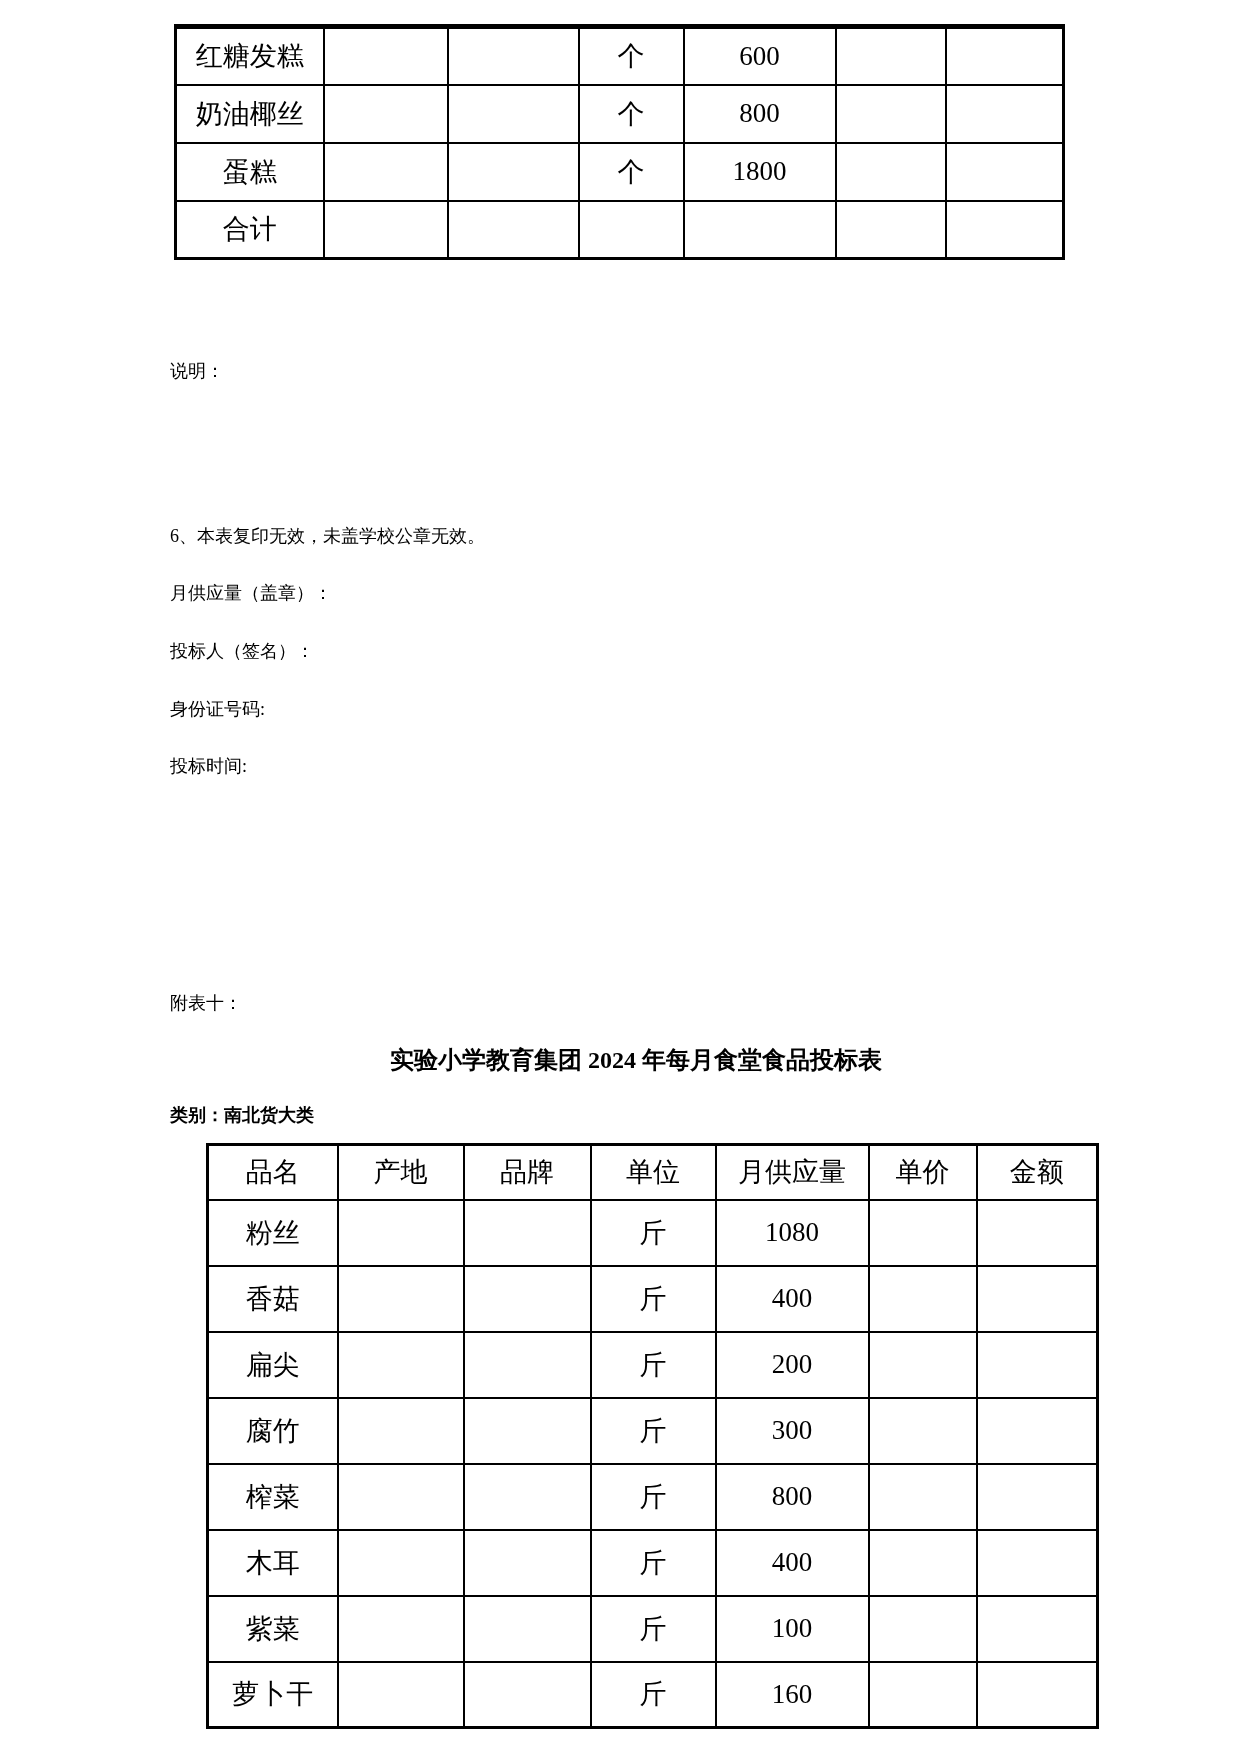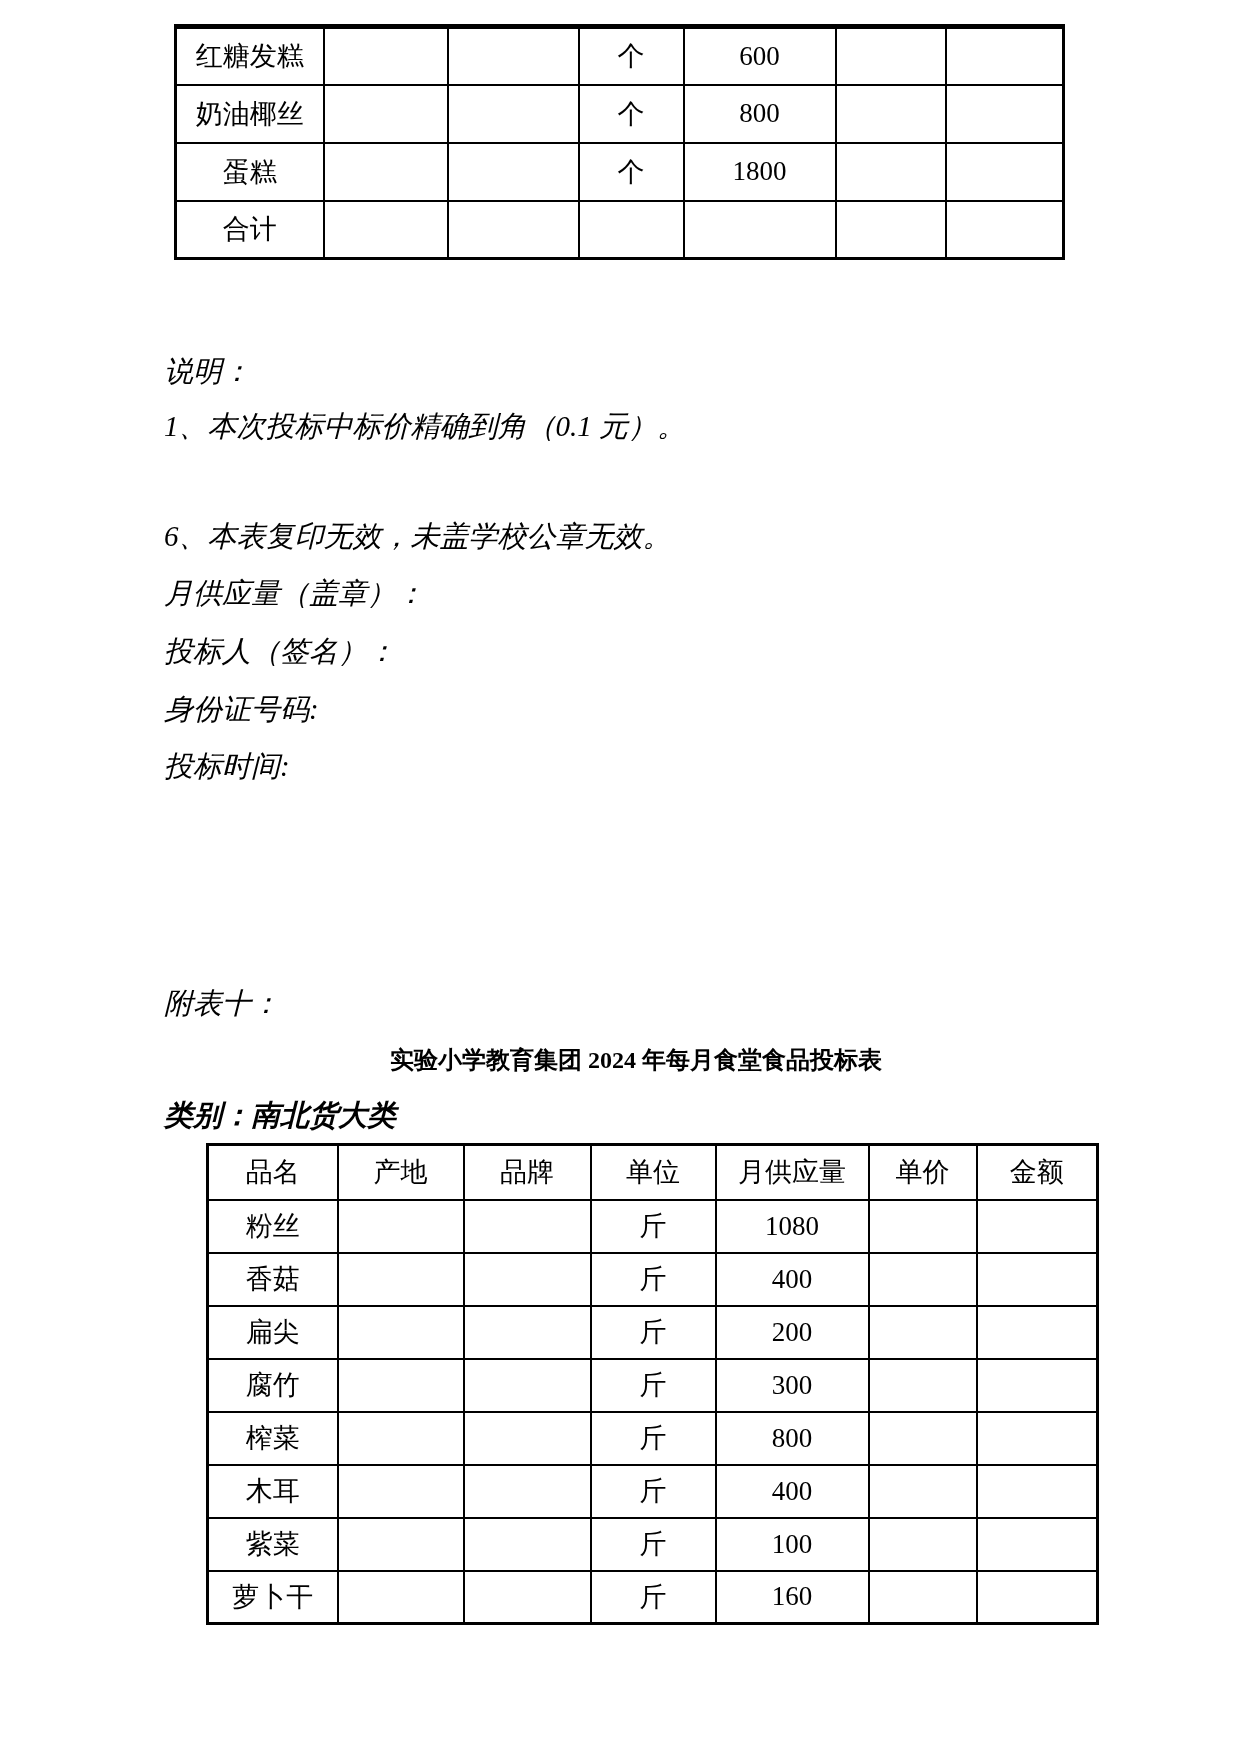--- a/index.html
+++ b/index.html
@@ -30,24 +30,24 @@
     border-top-width:5px;
   }
   #cont-table tr{height:58px;}
   
   #main-table{
     left:174px;top:1143px;width:890px;
     border:3px solid #000;
     margin-left:32px;
   }
   #main-table tr.hdr{height:55px;}
-  #main-table tr.row{height:53px;}
+  #main-table tr.row{height:66px;}
   .txtline{
-    position:absolute;left:164px;
-    font-size:29px;line-height:30px;white-space:pre;font-style:italic;
+    position:absolute;left:170px;
+    font-size:18px;line-height:30px;white-space:pre;
   }
   .appendix-title{
     position:absolute;left:0;width:100%;
     text-align:center;font-size:24px;font-weight:bold;
   }
   .bold{font-weight:bold;}
 </style>
 </head>
 <body>
 
@@ -97,21 +97,20 @@
       <td></td>
       <td></td>
       <td></td>
       <td></td>
       <td></td>
     </tr>
   </tbody>
     </table>
 
   <div class="txtline" style="top:356px">说明：</div>
-  <div class="txtline" style="top:411px">1、本次投标中标价精确到角（0.1 元）。</div>
   <div class="txtline" style="top:521px">6、本表复印无效，未盖学校公章无效。</div>
   <div class="txtline" style="top:578px">月供应量（盖章）：</div>
   <div class="txtline" style="top:636px">投标人（签名）：</div>
   <div class="txtline" style="top:694px">身份证号码:</div>
   <div class="txtline" style="top:751px">投标时间:</div>
 
   <div class="txtline" style="top:988px">附表十：</div>
   <div class="appendix-title" style="top:1044px">实验小学教育集团 2024 年每月食堂食品投标表</div>
   <div class="txtline bold" style="top:1100px">类别：南北货大类</div>
 

